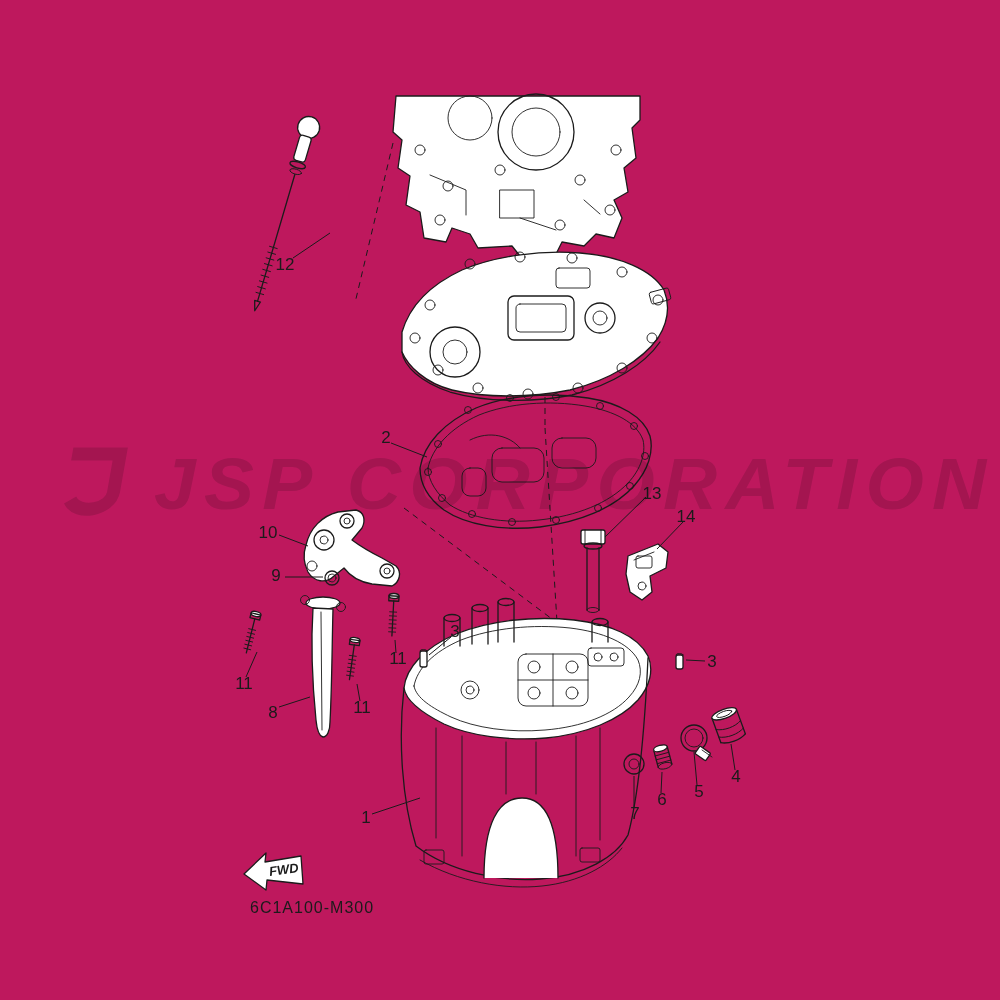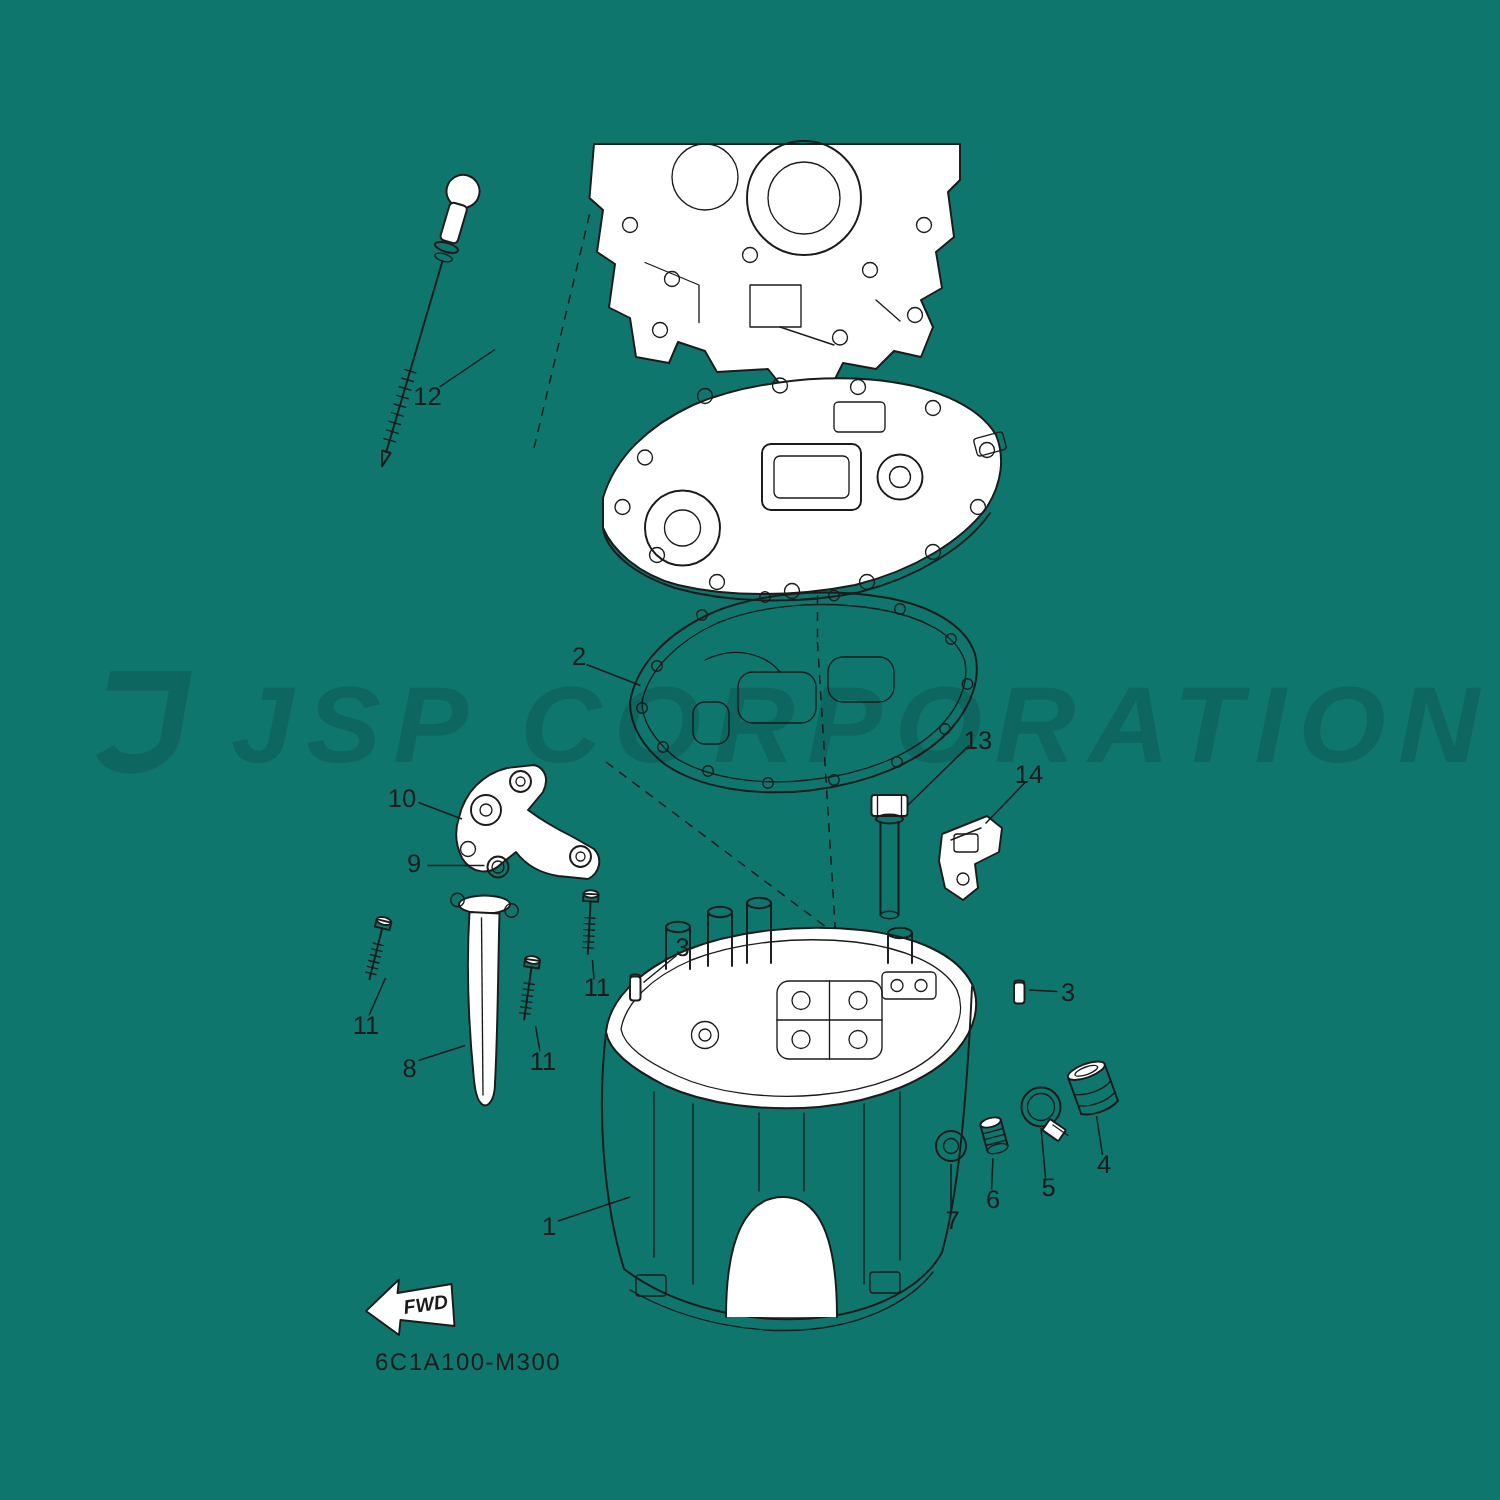--- a/index.html
+++ b/index.html
@@ -1,17 +1,17 @@
 <!DOCTYPE html>
 <html style="--line: #1b1b1b; --wm: #c6c6c6;"><head>
 <meta charset="utf-8">
 <style>
   :root{ --line:#1b1b1b; --wm:#c6c6c6; }
   html,body{margin:0;padding:0;background:#fff;}
-  .page{position:relative;width:1000px;height:1000px;background:#0f766e;overflow:hidden;
+  .page{position:relative;width:1000px;height:1000px;background:#be185d;overflow:hidden;
         font-family:"Liberation Sans",sans-serif;}
   .art{position:absolute;inset:0;}
   
   .ln{stroke:var(--line);fill:none;stroke-width:1.3;stroke-linecap:round;stroke-linejoin:round;}
   .lnw{stroke:var(--line);fill:#fff;stroke-width:1.3;stroke-linecap:round;stroke-linejoin:round;}
   .thin{stroke-width:0.9;}
   .dash{stroke:var(--line);fill:none;stroke-width:1;stroke-dasharray:6 5;}
   .leader{stroke:var(--line);fill:none;stroke-width:1;}
   .callout{font:17px "Liberation Sans",sans-serif;fill:var(--line);text-anchor:middle;}
   .code-text{font:16px "Liberation Sans",sans-serif;letter-spacing:1px;fill:var(--line);}

